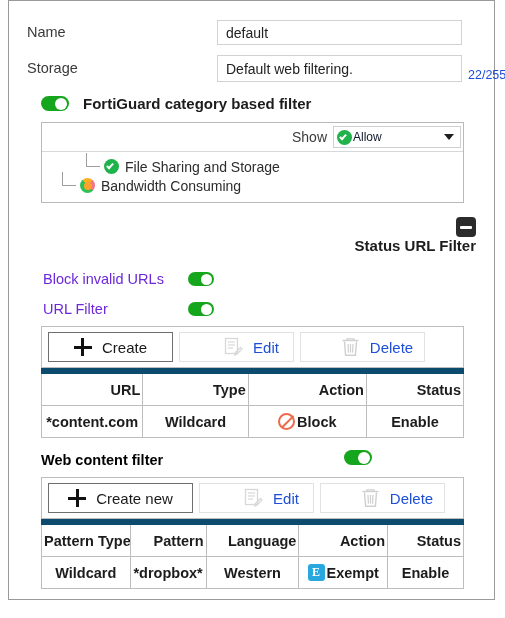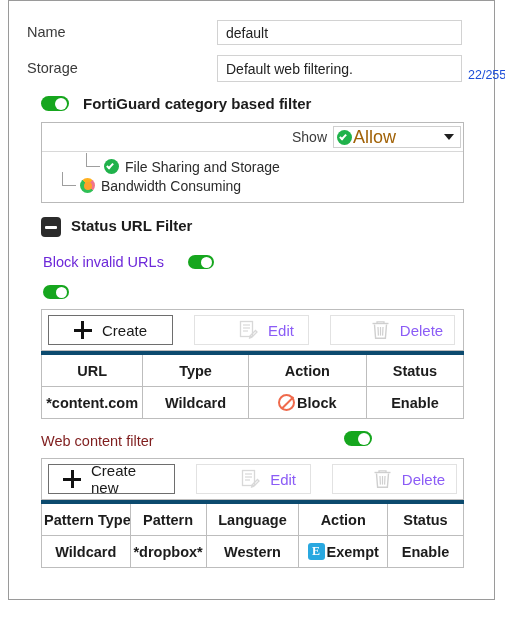--- a/index.html
+++ b/index.html
@@ -134,22 +134,22 @@
     display: flex;
     align-items: center;
     width: 128px;
     height: 22px;
     border: 1px solid #cfcfcf;
     box-sizing: border-box;
     padding: 0 4px 0 3px;
     background: #fff;
   }
   .show-select .sel-text {
-    font-size: 18px;
-    color: #a16207;
+    font-size: 12px;
+    color: #0f172a;
     margin-left: 1px;
     flex: 1;
   }
   .caret {
     width: 0; height: 0;
     border-left: 5px solid transparent;
     border-right: 5px solid transparent;
     border-top: 6px solid #1f1f1f;
     margin-right: 2px;
   }
@@ -224,22 +224,23 @@
     position: absolute;
     left: 3.5px; top: 3.5px;
     width: 8px; height: 8px;
     border-radius: 50%;
     background: #ffa12b;
   }
 
   
   .status-head {
     display: flex;
-    align-items: flex-start;
+    align-items: flex-end;
     margin: 14px 0 12px 14px;
+    flex-direction: column;
   }
   .collapse-box {
     width: 20px; height: 20px;
     background: #2b2b2b;
     border-radius: 4px;
     position: relative;
     flex: none;
   }
   .collapse-box:after {
     content: "";
@@ -274,37 +275,37 @@
   
   .panel {
     margin: 0 12px 0 14px;
     border: 1px solid #bdbdbd;
     box-sizing: border-box;
     background: #fff;
   }
   .toolbar {
     display: flex;
     padding: 5px 6px;
-    gap: 21px;
+    gap: 6px;
   }
   .tb-btn {
     display: flex;
     align-items: center;
     justify-content: center;
     height: 30px;
     border: 1px solid #6e6e6e;
     background: #fff;
     box-sizing: border-box;
     font-size: 15px;
     color: #1a1a1a;
     padding: 0 14px;
   }
   .tb-btn.disabled {
     border-color: #e2e2e2;
-    color: #8b5cf6;
+    color: #1d4ed8;
     padding-left: 43px;
   }
   .tb-btn .tb-text { margin-left: 10px; }
   .btn-create { width: 125px; }
   .btn-createnew { width: 145px; }
   .btn-edit { width: 115px; }
   .btn-delete { width: 125px; }
 
   .plus-icon {
     position: relative;
@@ -329,21 +330,21 @@
     border: 1px solid #bdbdbd;
     height: 31px;
     font-size: 14.5px;
     font-weight: bold;
     color: #1c1c1c;
     text-align: center;
     padding: 0 2px;
     overflow: hidden;
     white-space: nowrap;
   }
-  table.grid thead th { border-top: 4px solid #0c4a6e; }
+  table.grid thead th { border-top: 6px solid #0c4a6e; text-align: right; }
   .grid-wrap { margin: 0 12px 0 14px; }
   .cell-inline {
     display: flex;
     align-items: center;
     justify-content: center;
     gap: 2px;
   }
 
   .block-icon {
     width: 17px; height: 17px;
@@ -380,22 +381,22 @@
   
   .trash-icon { width: 19px; height: 20px; flex: none; }
 
   .wcf-row {
     display: flex;
     align-items: center;
     margin: 12px 12px 8px 14px;
   }
   .wcf-row .wcf-label {
     font-size: 14.5px;
-    font-weight: normal;
-    color: #7f1d1d;
+    font-weight: bold;
+    color: #000000;
     flex: 1;
   }
   .wcf-row .tg-holder { margin-right: 92px; }
 </style>
 </head>
 <body>
 
 <div class="page">
  <div class="inner">
 
@@ -448,20 +449,21 @@
   </div>
 
   <div class="lt-row">
     <span class="lt-label">Block invalid URLs</span>
     <span class="toggle on small">
           <span class="knob"></span>
         </span>
   </div>
 
   <div class="lt-row">
+    <span class="lt-label">URL Filter</span>
     <span class="toggle on small">
           <span class="knob"></span>
         </span>
   </div>
 
   <div class="panel">
     <div class="toolbar">
       <div class="tb-btn btn-create">
         <span class="plus-icon"></span>
         <span class="tb-text">Create</span>

